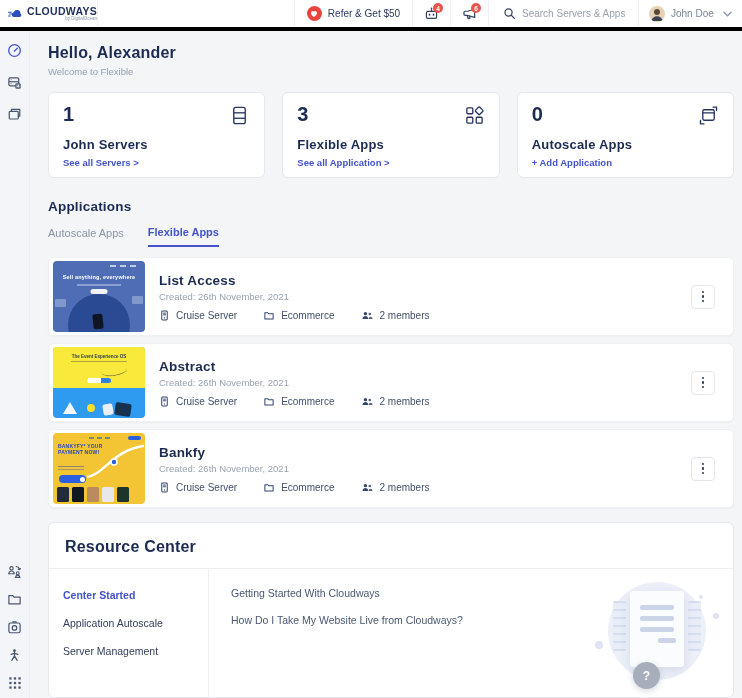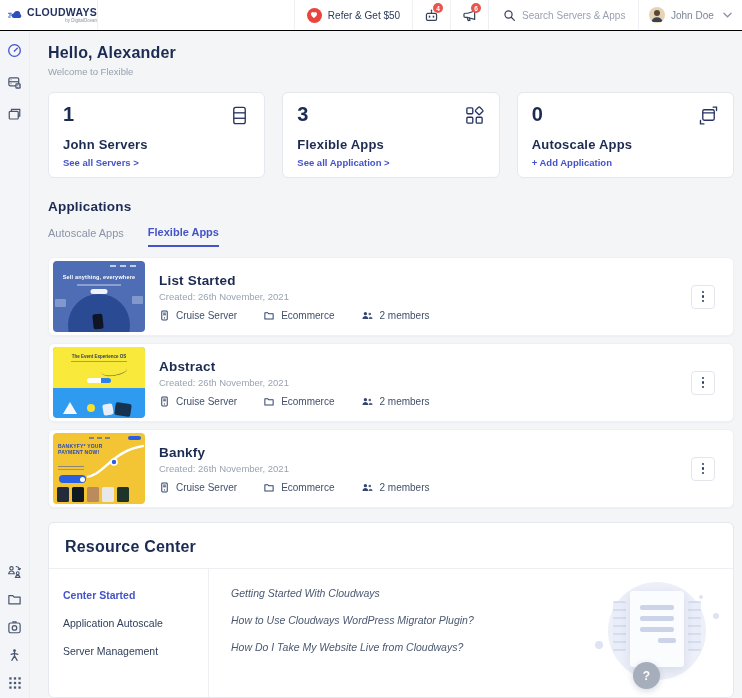--- a/index.html
+++ b/index.html
@@ -1,21 +1,21 @@
 <!DOCTYPE html>
 <html><head>
 <meta charset="utf-8">
 <style>
   * { margin:0; padding:0; box-sizing:border-box; }
   html,body { width:742px; height:698px; }
   body { font-family:"Liberation Sans", sans-serif; background:#f3f5f7; color:#1c2b52; overflow:hidden; }
   .page { width:742px; height:698px; display:flex; flex-direction:column; }
 
   
-  .topbar { height:31px; flex:0 0 31px; background:#fff; border-bottom:1px solid #000000; display:flex; align-items:stretch; }
+  .topbar { height:31px; flex:0 0 31px; background:#fff; border-bottom:4px solid #000000; display:flex; align-items:stretch; }
   .logo-sec { width:98px; display:flex; align-items:center; gap:4px; padding-left:8px; border-right:1px solid #eef0f3; cursor:pointer; }
   .logo-text { display:flex; flex-direction:column; line-height:1; }
   .brand { font-size:10.5px; font-weight:700; color:#22325f; letter-spacing:.3px; }
   .brand-sub { font-size:4.5px; color:#8a94a6; text-align:right; margin-top:1px; }
   .topbar-spacer { flex:1; }
   .tb-sec { display:flex; align-items:center; justify-content:center; gap:6px; border-left:1px solid #eef0f3; cursor:pointer; }
   .tb-sec.refer { width:118px; font-size:10px; color:#2b3a5c; font-weight:500; }
   .heart-circle { width:15px; height:15px; border-radius:50%; background:#e8453f; display:flex; align-items:center; justify-content:center; }
   .tb-sec.iconb { width:38px; position:relative; }
   .badge { position:absolute; top:3px; right:7px; min-width:10px; height:10px; border-radius:5px; background:#e8554d; color:#fff; font-size:6.5px; font-weight:700; display:flex; align-items:center; justify-content:center; padding:0 2px; }
@@ -98,21 +98,21 @@
   .bk-tiles i { width:12px; height:15px; border-radius:1.5px; display:block; }
   .bk-t1{background:#232b3a;} .bk-t2{background:#101820;} .bk-t3{background:#b98b5e;} .bk-t4{background:#e8e8ea;} .bk-t5{background:#1d3529;}
 
   
   .resource-card { margin-top:14px; background:#fff; border:1px solid #e5e8ee; border-radius:6px; height:176px; display:flex; flex-direction:column; overflow:hidden; }
   .rc-header { padding:15px 16px 12px; font-size:16px; font-weight:700; color:#1c2b52; letter-spacing:.2px; border-bottom:1px solid #edeff3; }
   .rc-body { flex:1; display:flex; min-height:0; }
   .rc-menu { width:160px; flex:0 0 160px; border-right:1px solid #edeff3; padding:20px 0 0 14px; }
   .rc-menu-item { font-size:10.5px; color:#32405c; margin-bottom:16px; cursor:pointer; }
   .rc-menu-item.active { color:#4353c9; font-weight:700; }
-  .rc-articles { flex:1; padding:18px 0 0 22px;font-style:italic; }
+  .rc-articles { flex:1; padding:18px 0 0 22px; }
   .rc-article { font-size:10.5px; color:#4a5870; margin-bottom:15px; cursor:pointer; }
   .rc-illus { width:152px; flex:0 0 152px; position:relative; }
   .illus-circle { position:absolute; top:13px; left:50%; transform:translateX(-50%); width:98px; height:98px; border-radius:50%; background:#edf0f9; }
   .doc-side { position:absolute; top:32px; width:13px; height:50px; background:#e9edf8; background-image:repeating-linear-gradient(to bottom,#d6ddf0 0 2px,transparent 2px 8px); border-radius:2px; }
   .doc-side.l { left:32px; } .doc-side.r { right:32px; }
   .doc-main { position:absolute; top:22px; left:50%; transform:translateX(-50%); width:54px; height:76px; background:#fbfcfe; border-radius:3px; box-shadow:0 4px 12px rgba(30,40,90,.10); padding-top:14px; }
   .doc-line { width:34px; height:5px; border-radius:2px; background:#ccd4ea; margin:0 auto 6px; }
   .doc-line.short { width:18px; margin-right:8px; margin-left:auto; }
   .illus-dot { position:absolute; border-radius:50%; background:#dfe3f2; }
   .d1 { width:8px; height:8px; left:14px; top:72px; }
@@ -319,21 +319,21 @@
             <div class="la-nav"></div>
             <div class="la-heading">Sell anything, everywhere</div>
             <div class="la-sub"></div>
             <div class="la-pill"></div>
             <div class="la-card la-card-l"></div>
             <div class="la-card la-card-r"></div>
             <div class="la-sphere"></div>
             <div class="la-phone"></div>
           </div>
           <div class="row-info">
-            <div class="app-name">List Started</div>
+            <div class="app-name">List Access</div>
             <div class="app-created">Created: 26th November, 2021</div>
             <div class="meta-row">
               <span class="meta-item">
                 <svg width="11" height="11" viewBox="0 0 12 12" fill="none" stroke="#32456e" stroke-width="1.1">
                     <rect x="3" y="1.2" width="6" height="9.6" rx="1"></rect>
                     <line x1="4.5" y1="3.4" x2="7.5" y2="3.4"></line>
                     <line x1="4.5" y1="5.2" x2="7.5" y2="5.2"></line>
                     <circle cx="6" cy="8.6" r="0.7" fill="#32456e" stroke="none"></circle>
                   </svg>
                 <span>Cruise Server</span>
@@ -473,21 +473,20 @@
       <div class="resource-card">
         <div class="rc-header">Resource Center</div>
         <div class="rc-body">
           <div class="rc-menu">
             <div class="rc-menu-item active">Center Started</div>
             <div class="rc-menu-item">Application Autoscale</div>
             <div class="rc-menu-item">Server Management</div>
           </div>
           <div class="rc-articles">
             <div class="rc-article">Getting Started With Cloudways</div>
-            <div class="rc-article">How to Use Cloudways WordPress Migrator Plugin?</div>
             <div class="rc-article">How Do I Take My Website Live from Cloudways?</div>
           </div>
           <div class="rc-illus">
             <div class="illus-circle"></div>
             <div class="illus-dot d1"></div>
               <div class="illus-dot d2"></div>
               <div class="illus-dot d3"></div>
             <div class="doc-side l"></div>
               <div class="doc-side r"></div>
             <div class="doc-main">

